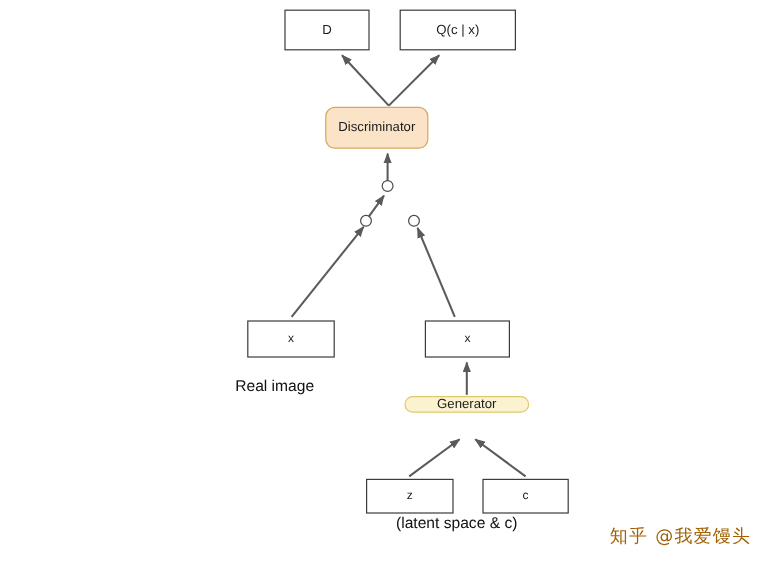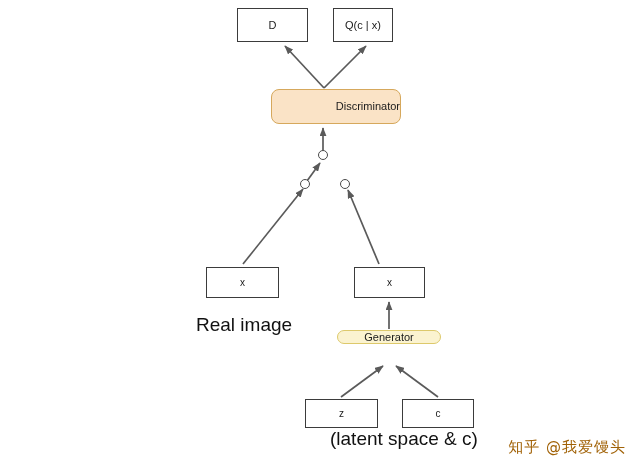--- a/index.html
+++ b/index.html
@@ -48,21 +48,21 @@
     font-size: 11px;
     line-height: 1;
     color: #1b1b1b;
     white-space: nowrap;
   }
   .node-label.small-var {
     font-size: 10px;
   }
   .caption {
     position: absolute;
-    font-size: 19px;
+    font-size: 13px;
     color: #111111;
     white-space: nowrap;
     z-index: 3;
   }
   #watermark {
     position: absolute;
     right: 14px;
     bottom: 14px;
     font-size: 15px;
     color: #a16207;
@@ -108,25 +108,25 @@
 
   <line x1="341" y1="397" x2="383" y2="366" stroke="#5a5a5a" stroke-width="1.7" marker-end="url(#arrowhead)"></line>
 
   <line x1="438" y1="397" x2="396" y2="366" stroke="#5a5a5a" stroke-width="1.7" marker-end="url(#arrowhead)"></line>
 </svg>
 
 <div class="node node-plain" style="left:237px; top:8px; width:71px; height:34px;">
   <span class="node-label">D</span>
 </div>
 
-<div class="node node-plain" style="left:333px; top:8px; width:60px; height:34px;">
+<div class="node node-plain" style="left:333px; top:8px; width:97px; height:34px;">
   <span class="node-label">Q(c | x)</span>
 </div>
 
-<div class="node node-disc" style="left:271px; top:89px; width:130px; height:35px;justify-content:flex-end;">
+<div class="node node-disc" style="left:271px; top:89px; width:86px; height:35px;">
   <span class="node-label">Discriminator</span>
 </div>
 
 <div class="node node-plain" style="left:206px; top:267px; width:73px; height:31px;">
   <span class="node-label small-var">x</span>
 </div>
 
 <div class="node node-plain" style="left:354px; top:267px; width:71px; height:31px;">
   <span class="node-label small-var">x</span>
 </div>

